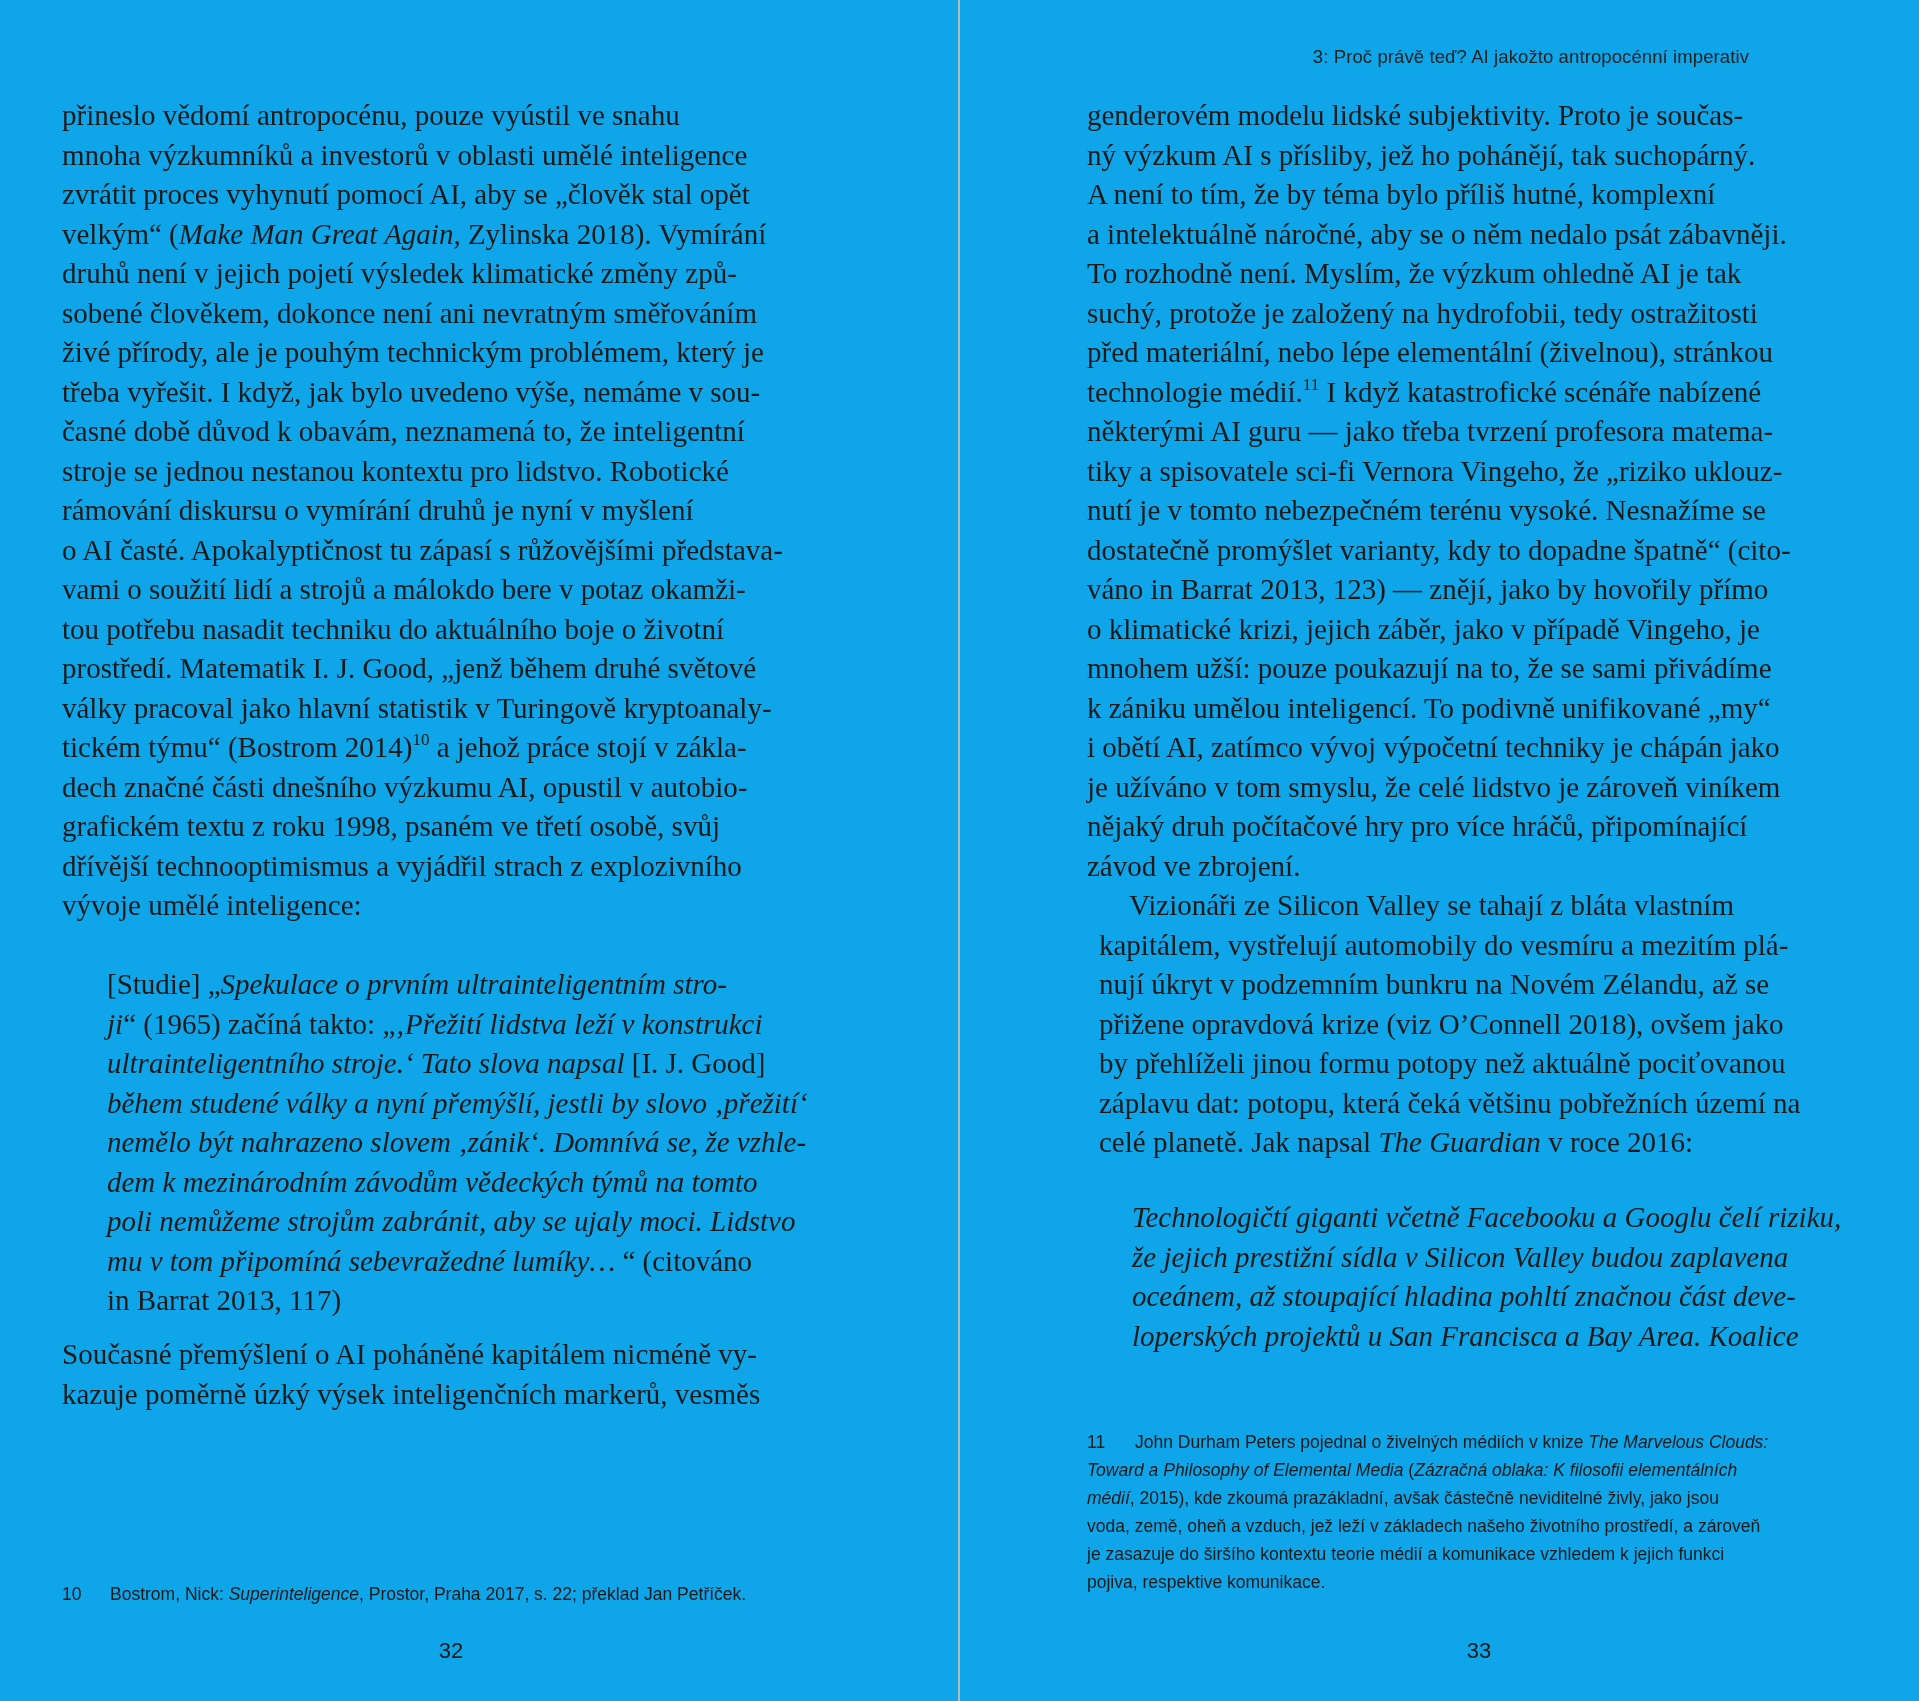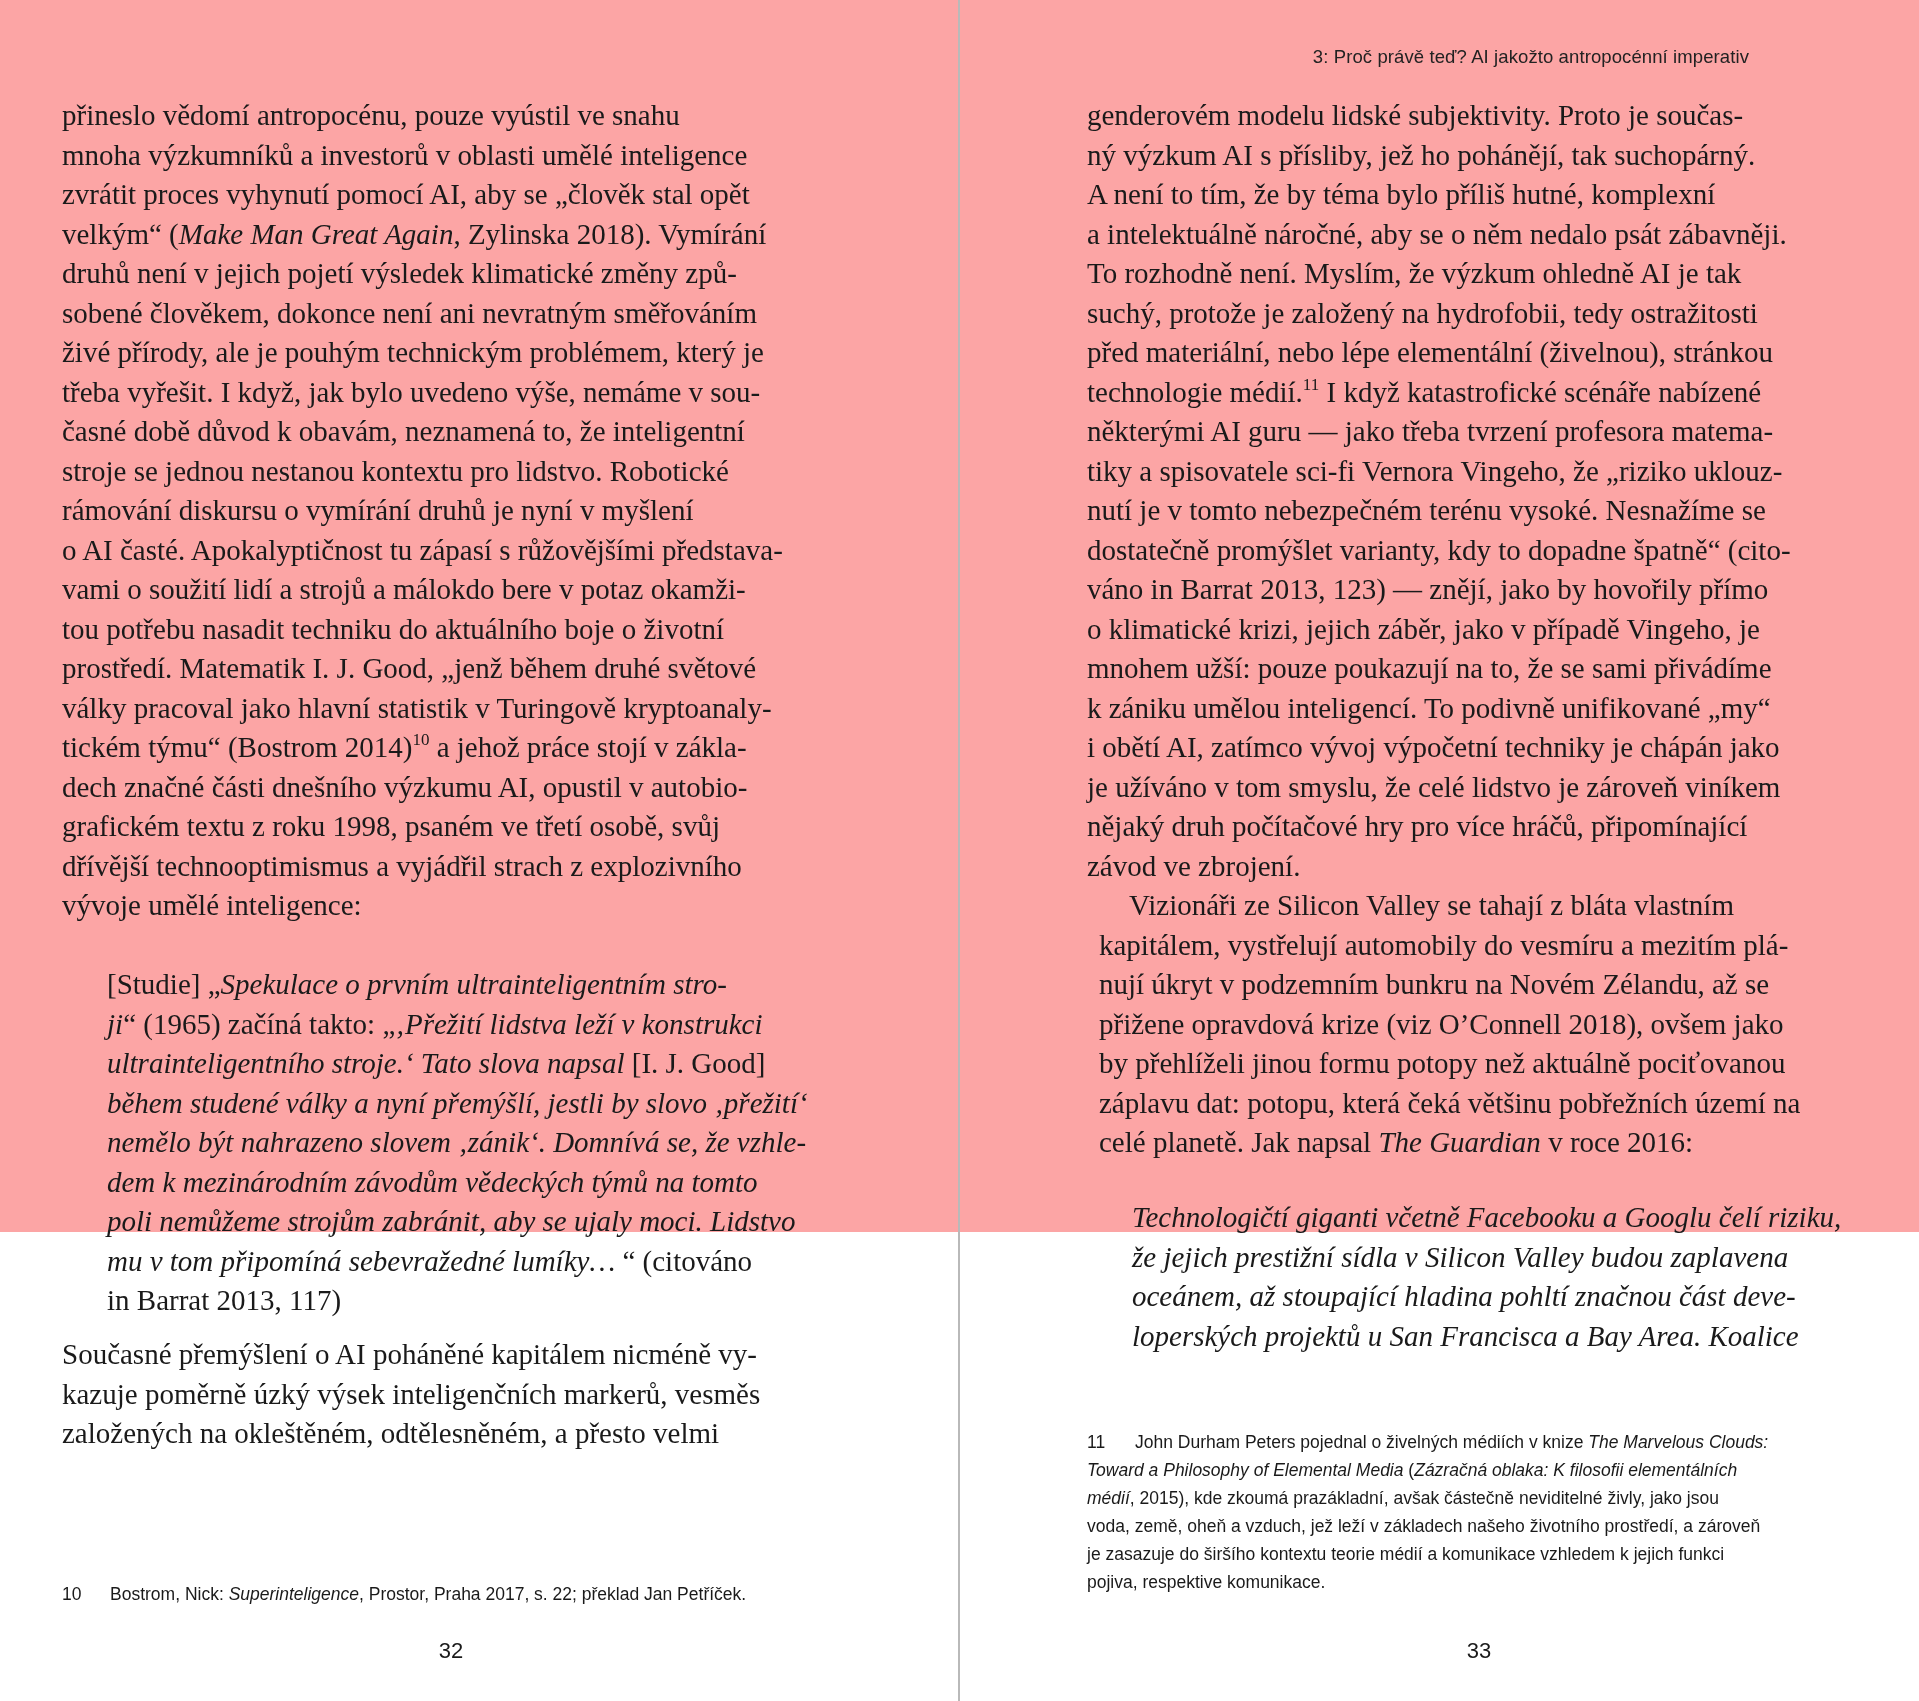--- a/index.html
+++ b/index.html
@@ -1,17 +1,17 @@
 <!DOCTYPE html>
 <html><head>
 <meta charset="utf-8">
 <style>
   html, body { margin: 0; padding: 0; background: #ffffff; }
   body { width: 1919px; height: 1701px; position: relative; overflow: hidden; color: #1a1a1a; }
-  .page { position: absolute; top: 0; height: 1232px; width: 959px; background: #fca5a5; }
+  .page { position: absolute; top: 0; height: 1701px; width: 959px; background: #0ea5e9; }
   .page-left { left: 0; }
   .page-right { left: 960px; }
   .spine { position: absolute; left: 958px; top: 0; width: 2px; height: 1701px; background: #b9b9b9; }
   .serif { font-family: "Liberation Serif", "DejaVu Serif", serif; }
   .sans { font-family: "Liberation Sans", "DejaVu Sans", sans-serif; }
   .body-block { position: absolute; font-size: 29px; line-height: 39.5px; }
   .line { display: block; white-space: nowrap; }
   .it { font-style: italic; }
   sup { font-size: 17px; line-height: 0; vertical-align: 12px; }
   .running-head { position: absolute; top: 46px; right: 170px; font-size: 18.5px; color: #222; white-space: nowrap; letter-spacing: 0.1px; }
@@ -53,21 +53,20 @@
       <span class="line"><span class="it">během studené války a nyní přemýšlí, jestli by slovo ‚přežití‘</span></span>
       <span class="line"><span class="it">nemělo být nahrazeno slovem ‚zánik‘. Domnívá se, že vzhle-</span></span>
       <span class="line"><span class="it">dem k mezinárodním závodům vědeckých týmů na tomto</span></span>
       <span class="line"><span class="it">poli nemůžeme strojům zabránit, aby se ujaly moci. Lidstvo</span></span>
       <span class="line"><span class="it">mu v tom připomíná sebevražedné lumíky…</span><span> “ (citováno</span></span>
       <span class="line"><span>in Barrat 2013, 117)</span></span>
     </div>
   <div class="body-block serif" style="left:62px; top:1335px;" id="lp2">
       <span class="line">Současné přemýšlení o AI poháněné kapitálem nicméně vy-</span>
       <span class="line">kazuje poměrně úzký výsek inteligenčních markerů, vesměs</span>
-      <span class="line">založených na okleštěném, odtělesněném, a přesto velmi</span>
     </div>
   <div class="fn-block sans" style="left:62px; top:1572px;margin-top:8px;">
     <span class="fn-num">10</span><span>Bostrom, Nick: </span><span class="it">Superinteligence</span><span>, Prostor, Praha 2017, s. 22; překlad Jan Petříček.</span>
   </div>
   <div class="folio sans" style="left:421px;">32</div>
 </div>
 
 <div class="spine"></div>
 
 <div class="page page-right">

